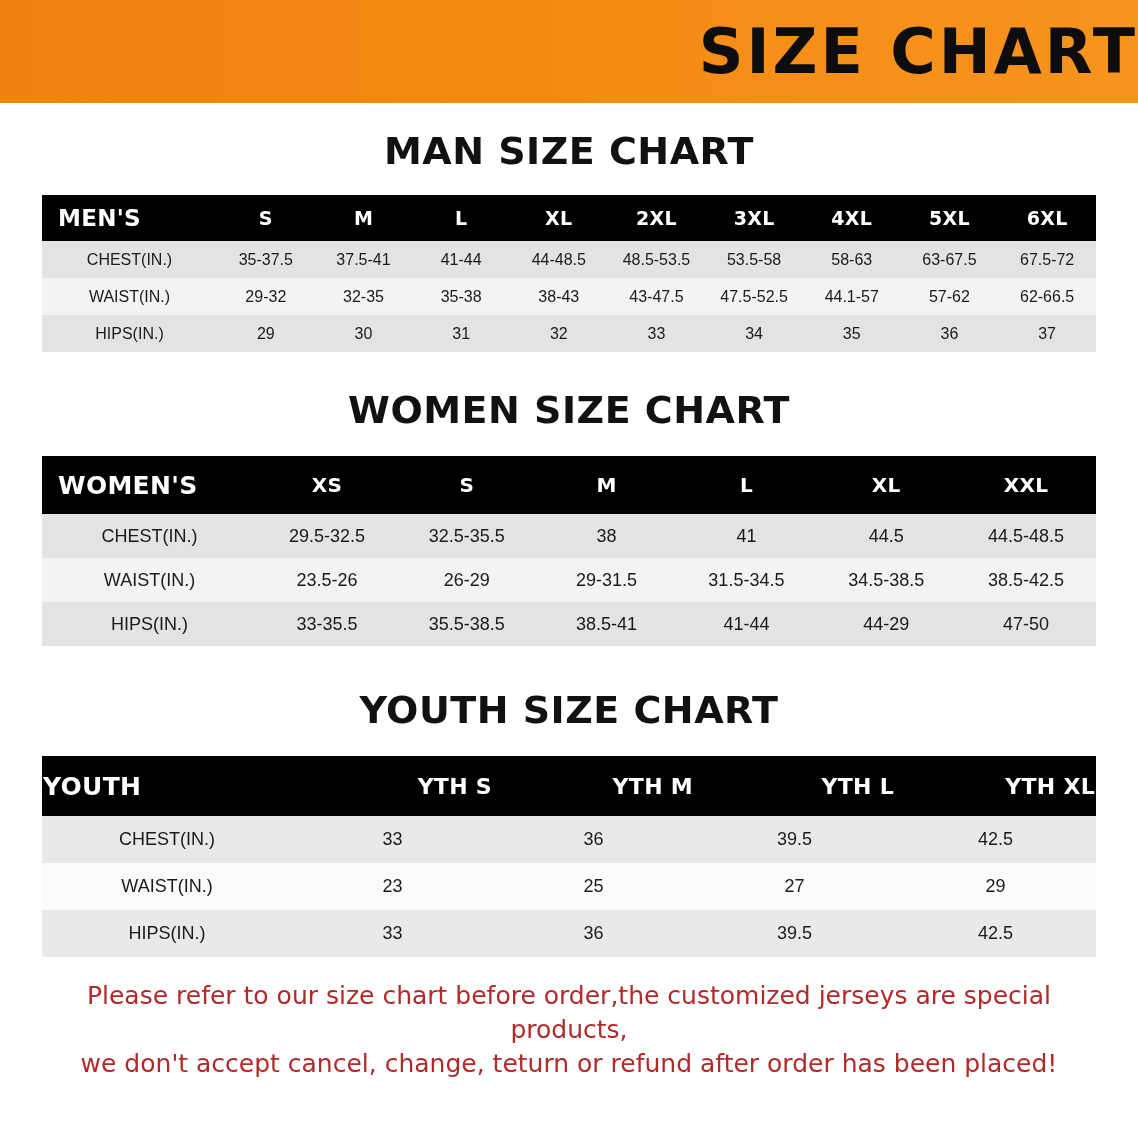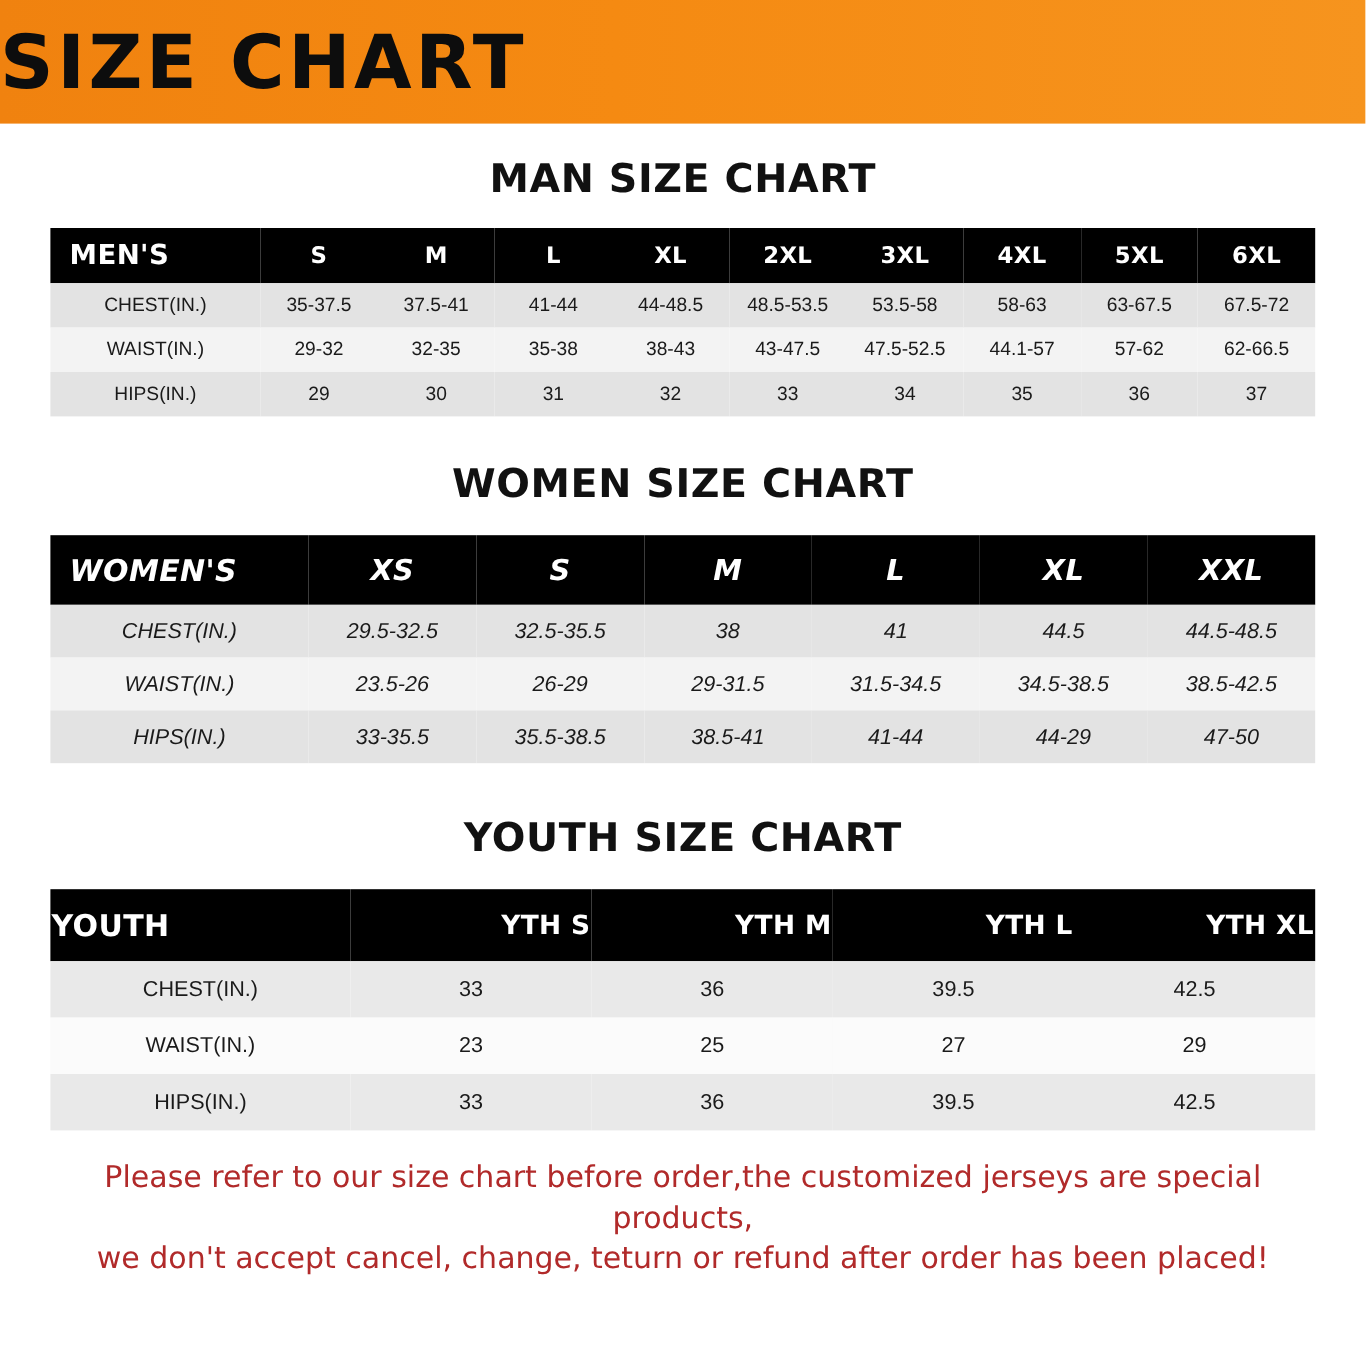--- a/index.html
+++ b/index.html
@@ -14,50 +14,50 @@
     color: #111;
     overflow: hidden;
   }
 
   
   .banner {
     height: 103px;
     background: linear-gradient(90deg, #f0820f 0%, #f58a12 45%, #f6941e 100%);
     display: flex;
     align-items: center;
-    justify-content: flex-start;
+    justify-content: flex-end;
   }
   .banner-title {
     font-family: "DejaVu Sans", sans-serif;
     font-weight: 700;
     font-size: 62px;
     letter-spacing: 3px;
     color: #0d0d0d;
     line-height: 1;
   }
 
   
   .section-title {
     text-align: center;
     font-family: "DejaVu Sans", sans-serif;
     font-weight: 700;
-    font-size: 33px;
+    font-size: 38px;
     letter-spacing: 0.5px;
     color: #111;
   }
   .mst { margin-top: 26px; }
   .wst { margin-top: 36px; }
   .yst { margin-top: 42px; }
 
   
   .table-wrap {
     margin: 0 42px;
   }
   .men-wrap  { margin-top: 22px; }
-  .women-wrap{ margin-top: 24px; font-style: italic; }
+  .women-wrap{ margin-top: 24px; }
   .youth-wrap{ margin-top: 24px; }
 
   table {
     width: 100%;
     border-collapse: collapse;
     table-layout: fixed;
   }
   thead tr {
     background: #000000;
     color: #ffffff;
@@ -78,21 +78,21 @@
 
   
   .men thead th { font-size: 19px; height: 44px; }
   .men thead th.first { text-align: left; padding-left: 16px; font-size: 23px; }
   .men tbody td { font-size: 16px; height: 35px; }
   .men tbody tr:nth-child(odd)  { background: #e3e3e3; }
   .men tbody tr:nth-child(even) { background: #f3f3f3; }
   .men col.c0 { width: 175px; }
 
   
-  .women thead th { font-size: 24px; height: 56px; }
+  .women thead th { font-size: 20px; height: 56px; }
   .women thead th.first { text-align: left; padding-left: 16px; font-size: 25px; }
   .women tbody td { font-size: 18px; height: 42px; }
   .women tbody tr:nth-child(odd)  { background: #e3e3e3; }
   .women tbody tr:nth-child(even) { background: #f3f3f3; }
   .women col.c0 { width: 215px; }
 
   
   .youth thead th { font-size: 22px; height: 58px; text-align: right; }
   .youth thead th.first { text-align: left; font-size: 25px; }
   .youth tbody td { font-size: 18px; height: 45px; }

